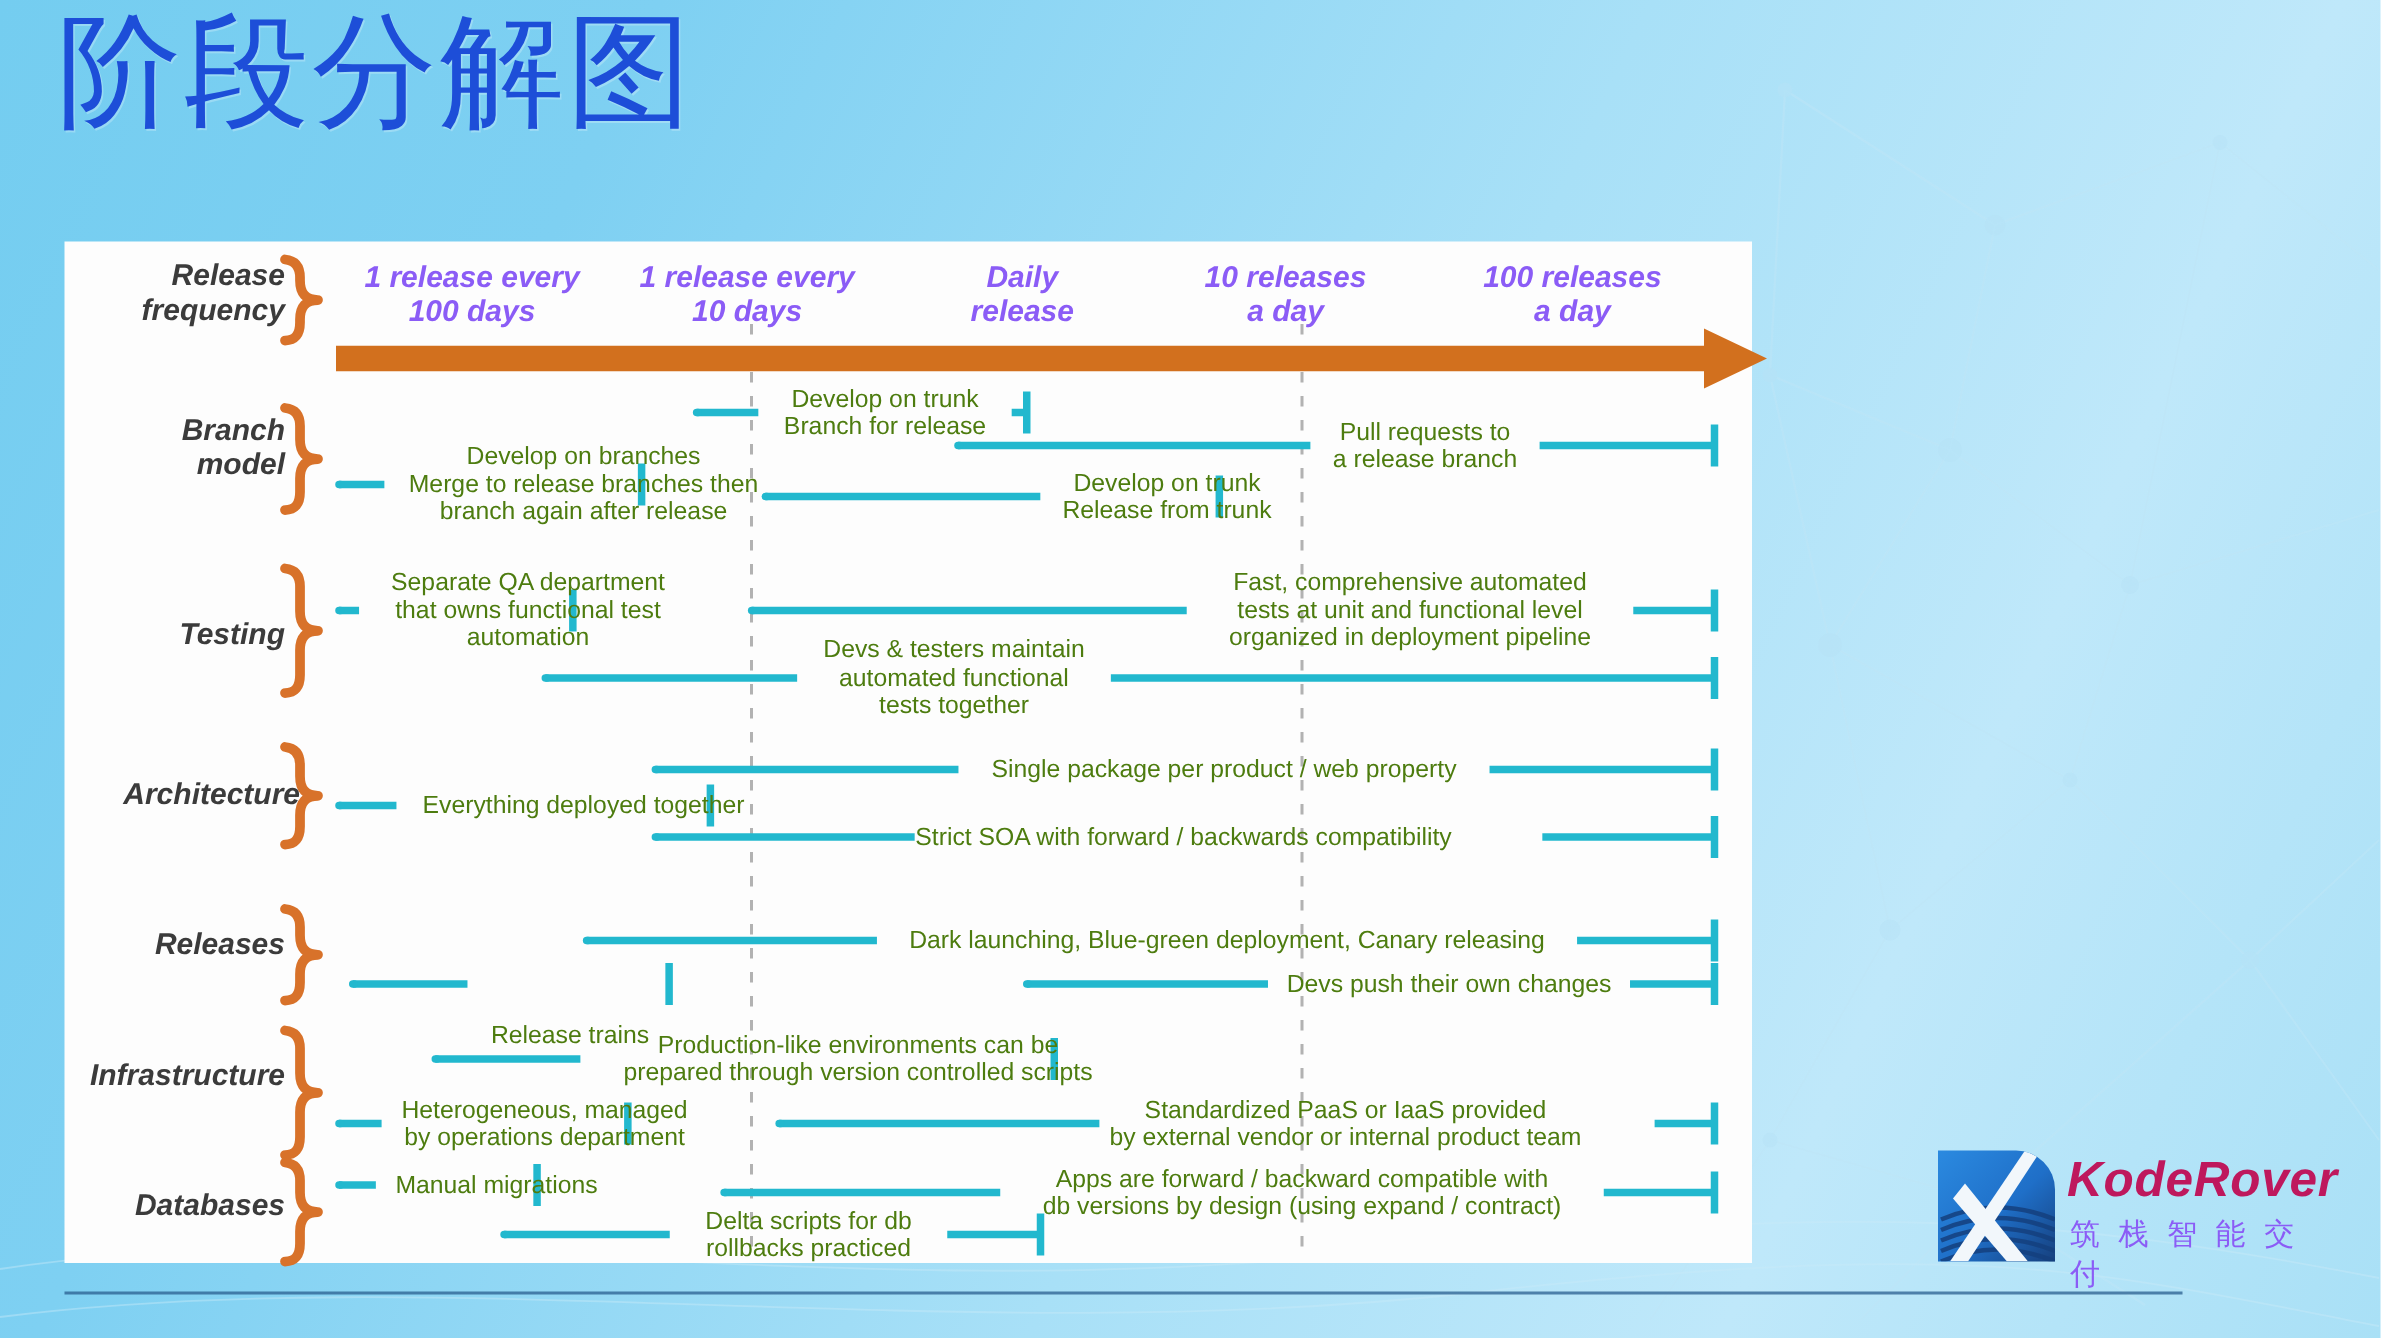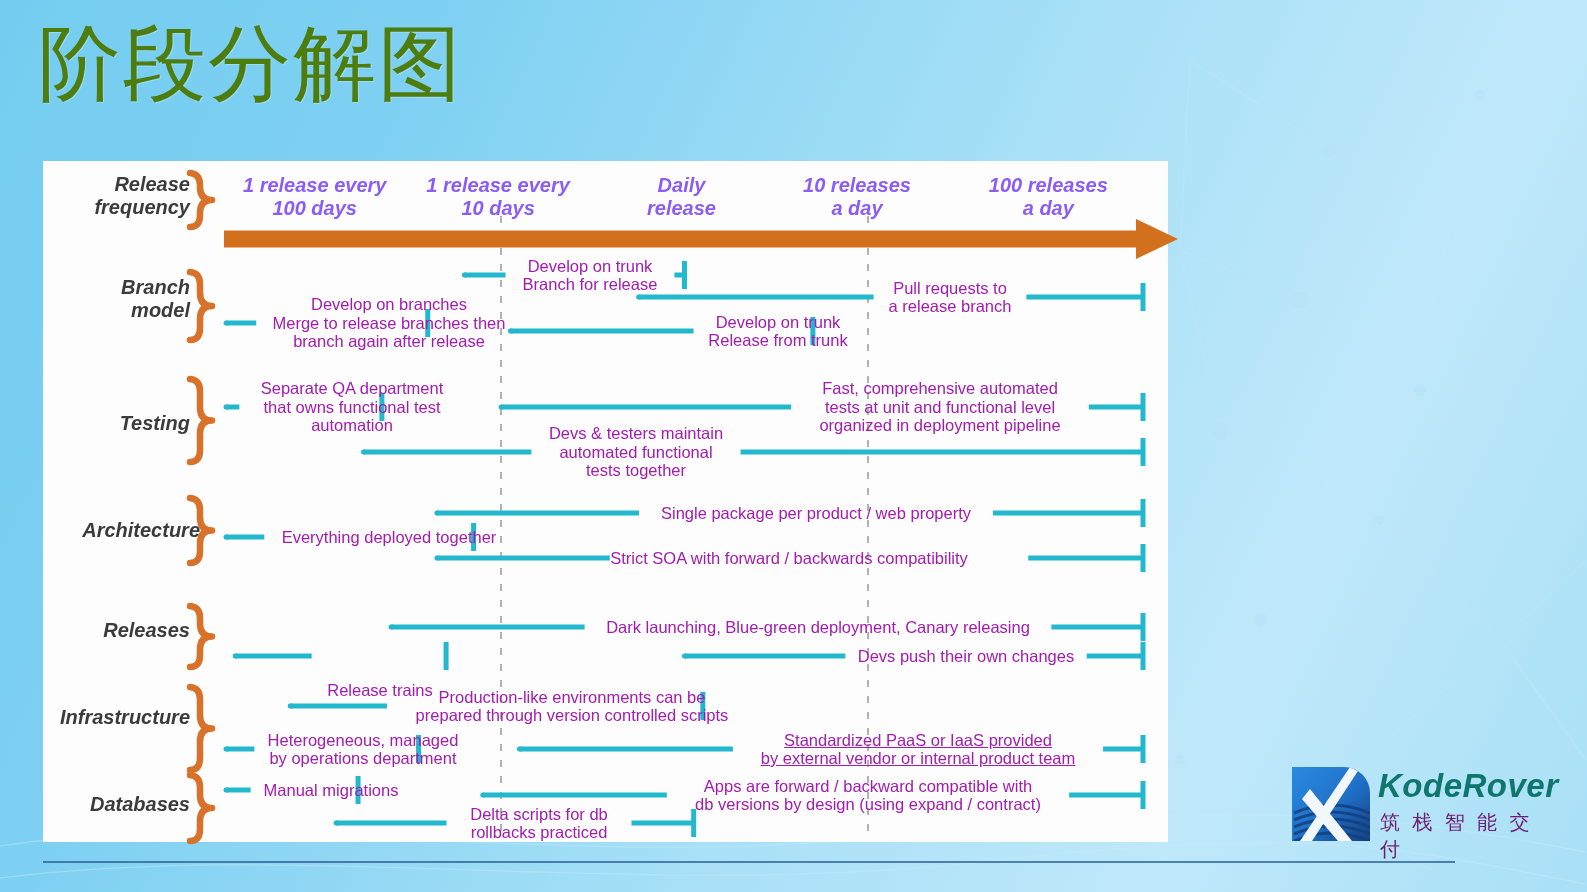--- a/index.html
+++ b/index.html
@@ -9,23 +9,23 @@
     background:linear-gradient(115deg,#74cdf0 0%,#7ed0f2 22%,#a8e0f7 55%,#bfe8fa 78%,#a9e0f6 100%);
   }
   
   .bg-net{position:absolute;inset:0;pointer-events:none;opacity:.55;}
   .slide-rule{
     position:absolute;left:43px;top:861px;width:1412px;height:2px;
     background:#2a5d8f;opacity:.75;
   }
   
   .title{
-    position:absolute;left:38px;top:18px;
+    position:absolute;left:38px;top:2px;
     font-family:"DejaVu Serif","Liberation Serif",serif;
-    font-size:83px;line-height:1.12;color:#4d7c0f;letter-spacing:2px;
+    font-size:83px;line-height:1.12;color:#1d4ed8;letter-spacing:2px;
     text-shadow:1px 1px 0 rgba(255,255,255,.25);
     white-space:nowrap;
   }
   
   .panel{
     position:absolute;left:43px;top:161px;width:1125px;height:681px;
     background:#fdfdfd;
   }
   .canvas{position:absolute;left:0;top:0;width:1587px;height:892px;}
 
@@ -36,21 +36,21 @@
     font-size:20px;line-height:23px;white-space:pre-line;
   }
   
   .colhdr{
     position:absolute;text-align:center;
     font-weight:bold;font-style:italic;color:#8b5cf6;
     font-size:20px;line-height:23px;white-space:pre-line;
   }
   
   .cap{
-    position:absolute;text-align:center;color:#a21caf;
+    position:absolute;text-align:center;color:#4d7c0f;
     font-size:16.5px;line-height:18.5px;white-space:pre-line;
   }
 </style>
 </head>
 <body>
 
 <svg class="bg-net" width="1587" height="892" viewBox="0 0 1587 892" aria-hidden="true">
   <g stroke="#bfe6f7" stroke-width="1.4" fill="none" opacity="0.9">
     <path d="M1190 60 L1330 150 L1480 95 L1586 180"></path>
     <path d="M1330 150 L1300 300 L1420 390 L1586 340"></path>
@@ -214,21 +214,21 @@
     <div class="cap" style="left: 586px; width: 460px; top: 503.75px;">Single package per product / web property</div>
     <div class="cap" style="left: 159px; width: 460px; top: 527.75px;">Everything deployed together</div>
     <div class="cap" style="left: 559px; width: 460px; top: 548.75px;">Strict SOA with forward / backwards compatibility</div>
     <div class="cap" style="left: 588px; width: 460px; top: 617.75px;">Dark launching, Blue-green deployment, Canary releasing</div>
     <div class="cap" style="left: 150px; width: 460px; top: 646.75px; margin-top: 34px;">Release trains</div>
     <div class="cap" style="left: 736px; width: 460px; top: 646.75px;">Devs push their own changes</div>
     <div class="cap" style="left: 342px; width: 460px; top: 687.5px;">Production-like environments can be
 prepared through version controlled scripts</div>
     <div class="cap" style="left: 133px; width: 460px; top: 730.5px;">Heterogeneous, managed
 by operations department</div>
-    <div class="cap" style="left: 688px; width: 460px; top: 730.5px; text-decoration: underline;">Standardized PaaS or IaaS provided
+    <div class="cap" style="left: 667px; width: 460px; top: 730.5px;">Standardized PaaS or IaaS provided
 by external vendor or internal product team</div>
     <div class="cap" style="left: 101px; width: 460px; top: 780.75px;">Manual migrations</div>
     <div class="cap" style="left: 638px; width: 460px; top: 776.5px;">Apps are forward / backward compatible with
 db versions by design (using expand / contract)</div>
     <div class="cap" style="left: 309px; width: 460px; top: 804.5px;">Delta scripts for db
 rollbacks practiced</div>
   </div>
 
 <div class="slide-rule"></div>
 
@@ -250,15 +250,15 @@
         <path d="M4 50 Q41 34 80 50"></path>
           <path d="M4 57 Q41 41 80 57"></path>
         <path d="M4 64 Q41 48 80 64"></path>
           <path d="M4 71 Q41 55 80 71"></path>
         <path d="M4 78 Q41 62 80 78"></path>
       </g>
       <path d="M60 4 L10 78 L22 78 L68 8 Z" fill="#f2f7fb"></path>
       <path d="M20 26 L62 78 L48 78 L12 36 Z" fill="#f2f7fb"></path>
     </g>
   </svg>
-  <div style="position:absolute;left:88px;top:4px;font-size:33px;font-style:italic;font-weight:bold;color:#0f766e;letter-spacing:.5px;font-family:'Liberation Sans',sans-serif;">KodeRover</div>
-  <div style="position:absolute;left:90px;top:46px;font-size:20px;color:#701a75;letter-spacing:3px;font-family:'DejaVu Sans',sans-serif;">筑 栈 智 能 交 付</div>
+  <div style="position:absolute;left:88px;top:4px;font-size:33px;font-style:italic;font-weight:bold;color:#be185d;letter-spacing:.5px;font-family:'Liberation Sans',sans-serif;">KodeRover</div>
+  <div style="position:absolute;left:90px;top:46px;font-size:20px;color:#8b5cf6;letter-spacing:3px;font-family:'DejaVu Sans',sans-serif;">筑 栈 智 能 交 付</div>
 </div>
 
 </body></html>

